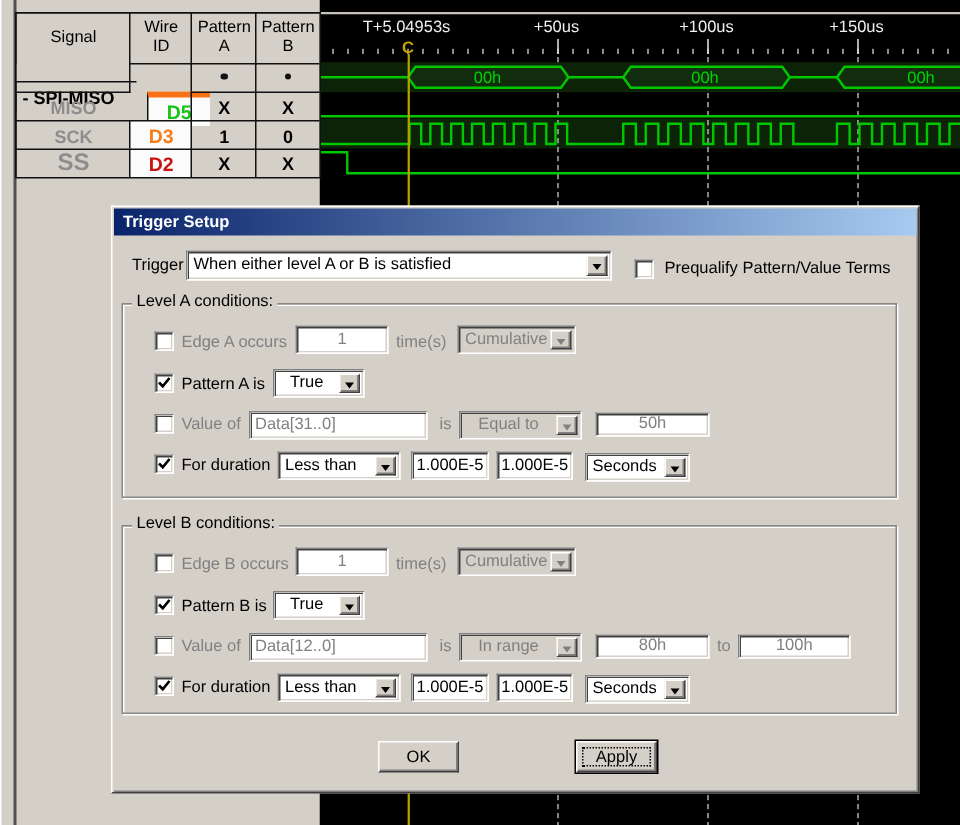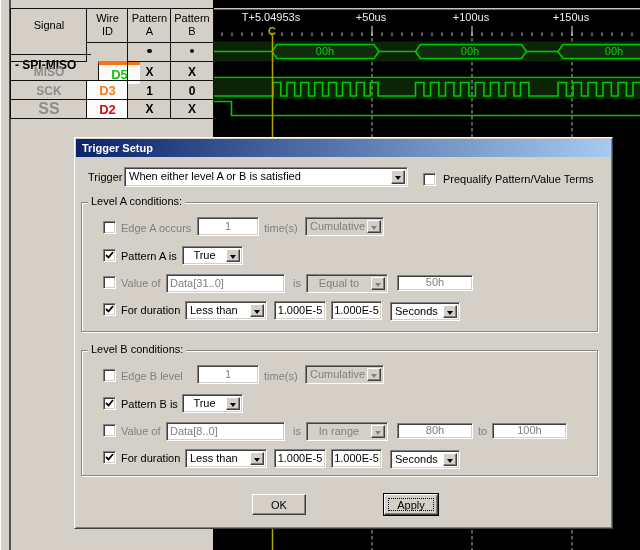--- a/index.html
+++ b/index.html
@@ -161,38 +161,38 @@
         <div style="position:absolute;left:2.5px;top:5px;width:0;height:0;border:3.5px solid transparent;border-top:4.5px solid #000;"></div>
       </div></div>
     <div class="sunk" style="position:absolute;left:199px;top:163px;width:52px;height:19px;font-size:11px;color:#000;text-align:center;line-height:16px;white-space:nowrap;overflow:hidden">1.000E-5</div>
     <div class="sunk" style="position:absolute;left:256px;top:163px;width:51px;height:19px;font-size:11px;color:#000;text-align:center;line-height:16px;white-space:nowrap;overflow:hidden">1.000E-5</div>
     <div class="sunk" style="position:absolute;left:315px;top:164px;width:70px;height:19px;background:#fff;font-size:11px;color:#000;padding-left:4px;line-height:16px;white-space:nowrap">Seconds<div class="raised" style="position:absolute;right:2px;top:2px;bottom:2px;width:14px;">
         <div style="position:absolute;left:2.5px;top:5px;width:0;height:0;border:3.5px solid transparent;border-top:4.5px solid #000;"></div>
       </div></div>
     <div class="gb" style="position:absolute;left:6px;top:212px;width:517px;height:126px;"></div>
     <div style="position:absolute;left:13px;top:205px;background:#d4d0c8;padding:0 3px;font-size:11px">Level B conditions:</div>
     <div class="sunk" style="position:absolute;left:28px;top:231px;width:13px;height:13px;"></div>
-    <div style="position:absolute;left:46px;top:232px;font-size:11px;color:#808080;white-space:nowrap">Edge B level</div>
+    <div style="position:absolute;left:46px;top:232px;font-size:11px;color:#808080;white-space:nowrap">Edge B occurs</div>
     <div class="sunk" style="position:absolute;left:122px;top:227px;width:62px;height:19px;font-size:11px;color:#808080;text-align:center;line-height:16px;white-space:nowrap;overflow:hidden">1</div>
     <div style="position:absolute;left:189px;top:232px;font-size:11px;color:#808080;white-space:nowrap">time(s)</div>
     <div class="sunk" style="position:absolute;left:230px;top:227px;width:79px;height:19px;background:#d4d0c8;font-size:11px;color:#808080;padding-left:4px;line-height:16px;white-space:nowrap">Cumulative<div class="raised" style="position:absolute;right:2px;top:2px;bottom:2px;width:14px;">
         <div style="position:absolute;left:2.5px;top:5px;width:0;height:0;border:3.5px solid transparent;border-top:4.5px solid #808080;"></div>
       </div></div>
     <div class="sunk" style="position:absolute;left:28px;top:259px;width:13px;height:13px;">
       <svg width="9" height="9" viewBox="0 0 9 9" style="position:absolute;left:1px;top:1px">
         <path d="M1 4 L3.5 6.5 L8 1" stroke="#000" stroke-width="1.8" fill="none"></path>
       </svg>
     </div>
     <div style="position:absolute;left:46px;top:260px;font-size:11px;color:#000;white-space:nowrap">Pattern B is</div>
     <div class="sunk" style="position:absolute;left:107px;top:256px;width:61px;height:19px;background:#fff;font-size:11px;color:#000;text-align:center;padding-right:16px;line-height:16px;white-space:nowrap">True<div class="raised" style="position:absolute;right:2px;top:2px;bottom:2px;width:14px;">
         <div style="position:absolute;left:2.5px;top:5px;width:0;height:0;border:3.5px solid transparent;border-top:4.5px solid #000;"></div>
       </div></div>
     <div class="sunk" style="position:absolute;left:28px;top:286px;width:13px;height:13px;"></div>
     <div style="position:absolute;left:46px;top:287px;font-size:11px;color:#808080;white-space:nowrap">Value of</div>
-    <div class="sunk" style="position:absolute;left:91px;top:284px;width:119px;height:19px;font-size:11px;color:#808080;padding-left:3px;line-height:16px;white-space:nowrap;overflow:hidden">Data[8..0]</div>
+    <div class="sunk" style="position:absolute;left:91px;top:284px;width:119px;height:19px;font-size:11px;color:#808080;padding-left:3px;line-height:16px;white-space:nowrap;overflow:hidden">Data[12..0]</div>
     <div style="position:absolute;left:218px;top:287px;font-size:11px;color:#808080;white-space:nowrap">is</div>
     <div class="sunk" style="position:absolute;left:231px;top:284px;width:82px;height:19px;background:#d4d0c8;font-size:11px;color:#808080;text-align:center;padding-right:16px;line-height:16px;white-space:nowrap">In range<div class="raised" style="position:absolute;right:2px;top:2px;bottom:2px;width:14px;">
         <div style="position:absolute;left:2.5px;top:5px;width:0;height:0;border:3.5px solid transparent;border-top:4.5px solid #808080;"></div>
       </div></div>
     <div class="sunk" style="position:absolute;left:322px;top:285px;width:76px;height:16px;font-size:11px;color:#808080;text-align:center;line-height:13px;white-space:nowrap;overflow:hidden">80h</div>
     <div style="position:absolute;left:403px;top:287px;font-size:11px;color:#808080;white-space:nowrap">to</div>
     <div class="sunk" style="position:absolute;left:417px;top:285px;width:75px;height:16px;font-size:11px;color:#808080;text-align:center;line-height:13px;white-space:nowrap;overflow:hidden">100h</div>
     <div class="sunk" style="position:absolute;left:28px;top:313px;width:13px;height:13px;">
       <svg width="9" height="9" viewBox="0 0 9 9" style="position:absolute;left:1px;top:1px">
         <path d="M1 4 L3.5 6.5 L8 1" stroke="#000" stroke-width="1.8" fill="none"></path>

